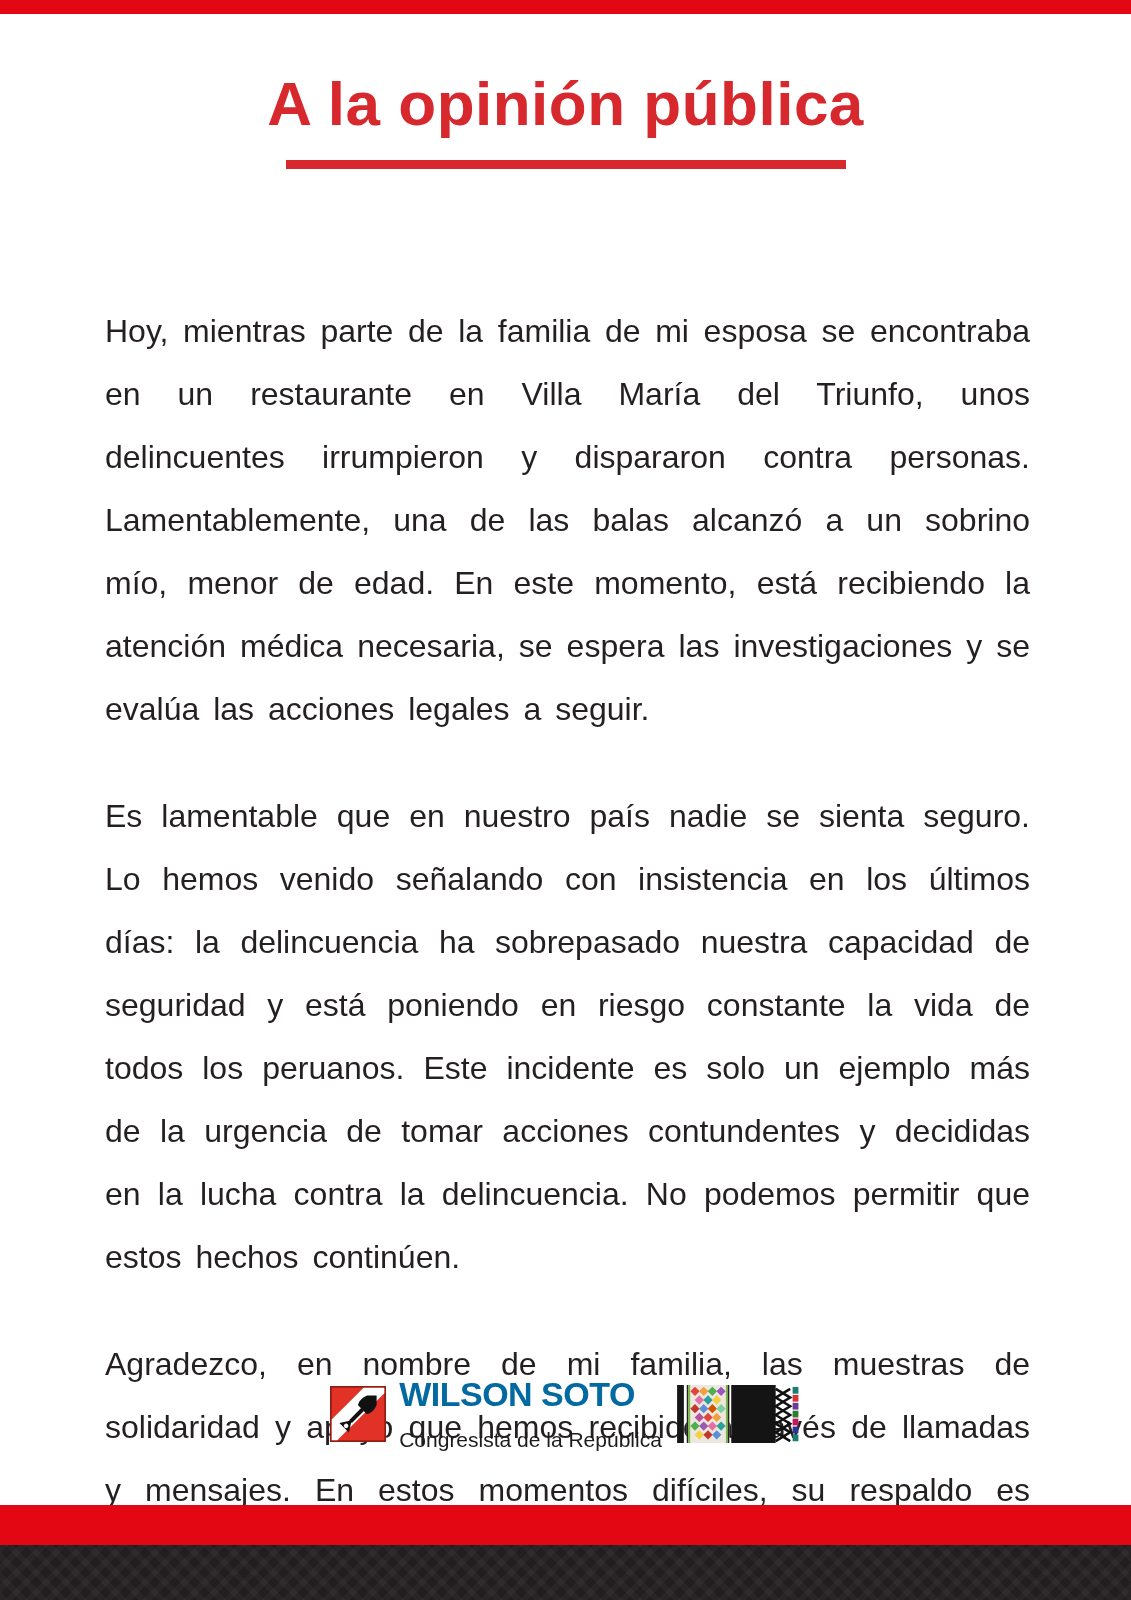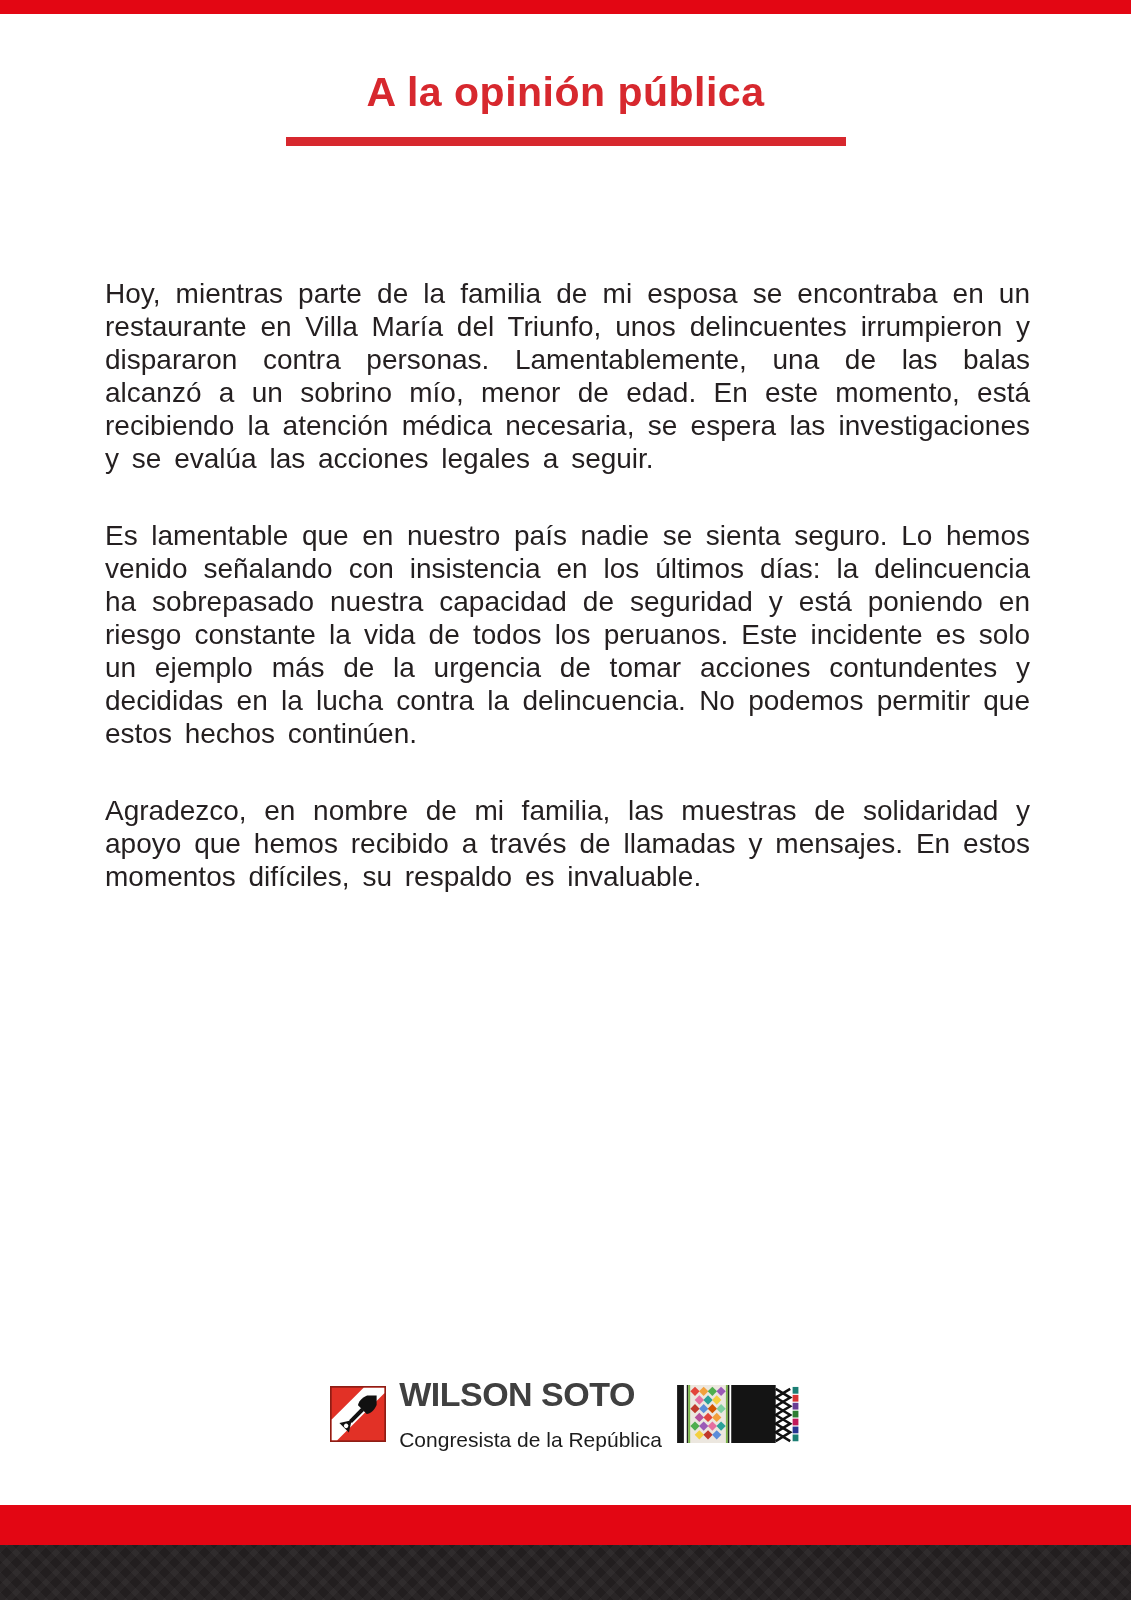--- a/index.html
+++ b/index.html
@@ -11,58 +11,58 @@
     overflow: hidden;
     font-family: "Liberation Sans", "DejaVu Sans", sans-serif;
   }
   .top-bar {
     position: absolute; top: 0; left: 0; right: 0; height: 14px;
     background: #e30613;
   }
   .title-wrap { padding-top: 70px; text-align: center; }
   .page-title {
     margin: 0;
-    font-size: 41px;
+    font-size: 62px;
     font-weight: 700;
     letter-spacing: 0.5px;
     color: #d7282e;
     line-height: 1.1;
   }
   .title-underline {
     width: 560px; height: 9px;
     background: #d7282e;
     margin: 22px auto 0 auto;
   }
   .statement {
     margin: 131px 101px 0 105px;
     color: #241f20;
   }
   .statement p {
     margin: 0 0 44px 0;
-    font-size: 28px;
-    line-height: 33px;
+    font-size: 32px;
+    line-height: 63px;
     word-spacing: 5px;
     text-align: justify;
   }
   .logo-row {
     position: absolute;
     top: 1384px; left: 0; right: 0;
     display: flex;
     justify-content: center;
     align-items: center;
     gap: 13px;
     height: 60px;
   }
   .logo-emblem { width: 56px; height: 56px; display:block; }
   .logo-text { display: flex; flex-direction: column; justify-content: center; }
   .logo-name {
     font-size: 34px;
     font-weight: 700;
     letter-spacing: -0.5px;
-    color: #404040;
+    color: #0369a1;
     line-height: 1.0;
   }
   .logo-subtitle {
     font-size: 21px;
     color: #1c1c1c;
     line-height: 1.1;
     margin-top: 17px;
   }
   .textile { width: 126px; height: 58px; display:block; }
   .footer-red-bar {

